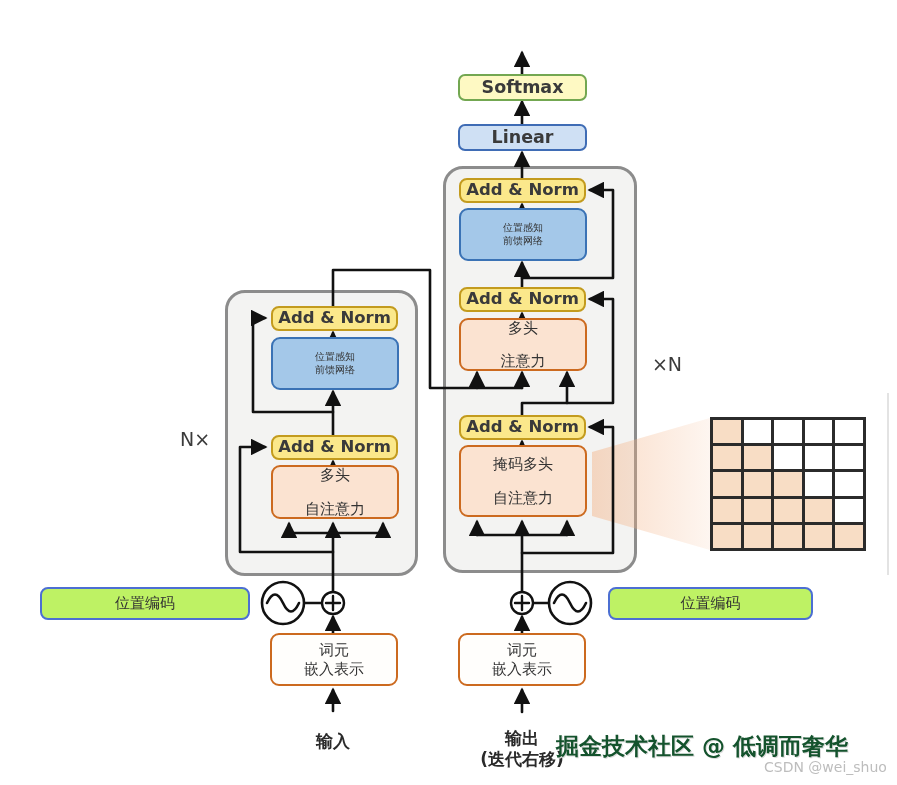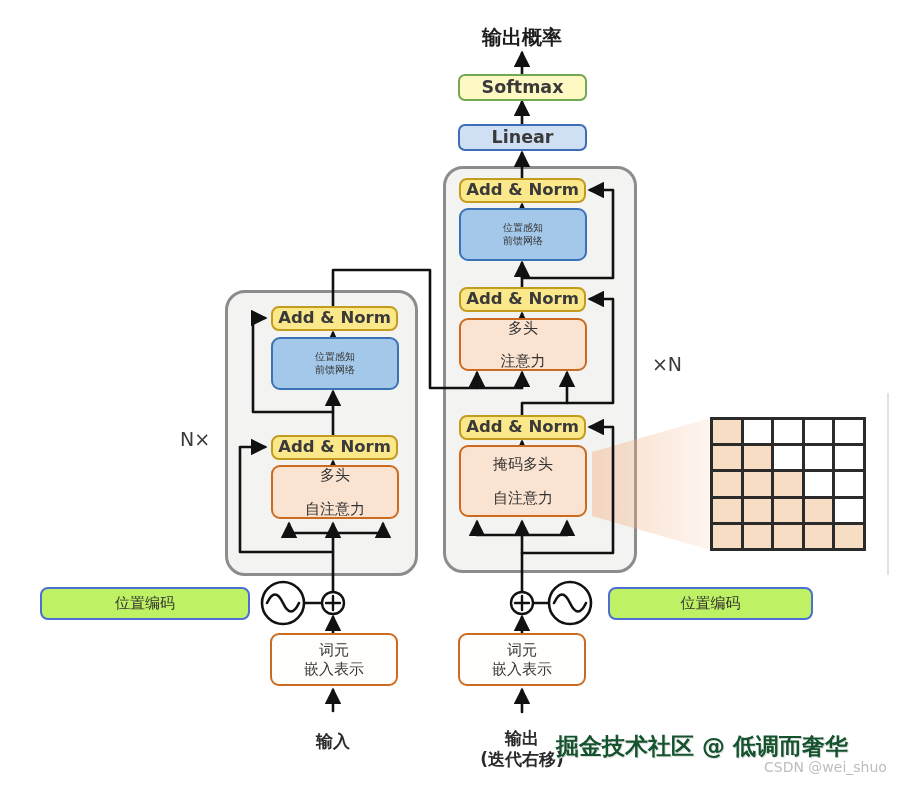--- a/index.html
+++ b/index.html
@@ -121,21 +121,20 @@
     <g fill="#fff" stroke="#111" stroke-width="2.4" stroke-linecap="round">
       <circle cx="522" cy="603" r="11"></circle>
       <path d="M522,596 L522,610 M515,603 L529,603" fill="none"></path>
     </g>
     <g fill="#fff" stroke="#111" stroke-width="2.6" stroke-linecap="round">
       <circle cx="570" cy="603" r="21"></circle>
       <path d="M554,603 Q562,586 570,603 Q578,620 586,603" fill="none"></path>
     </g>
   </svg>
 
-  <div class="plainlabel title-top" style="left:432px;top:24px;width:180px;">输出概率</div>
   <div class="box softmax" style="left:458px;top:74px;width:129px;height:27px;">
     <span>Softmax</span>
   </div>
   <div class="box linear" style="left:458px;top:124px;width:129px;height:27px;">
     <span>Linear</span>
   </div>
 
   <div class="box addnorm" style="left:459px;top:178px;width:127px;height:25px;">
     <span>Add &amp; Norm</span>
   </div>

